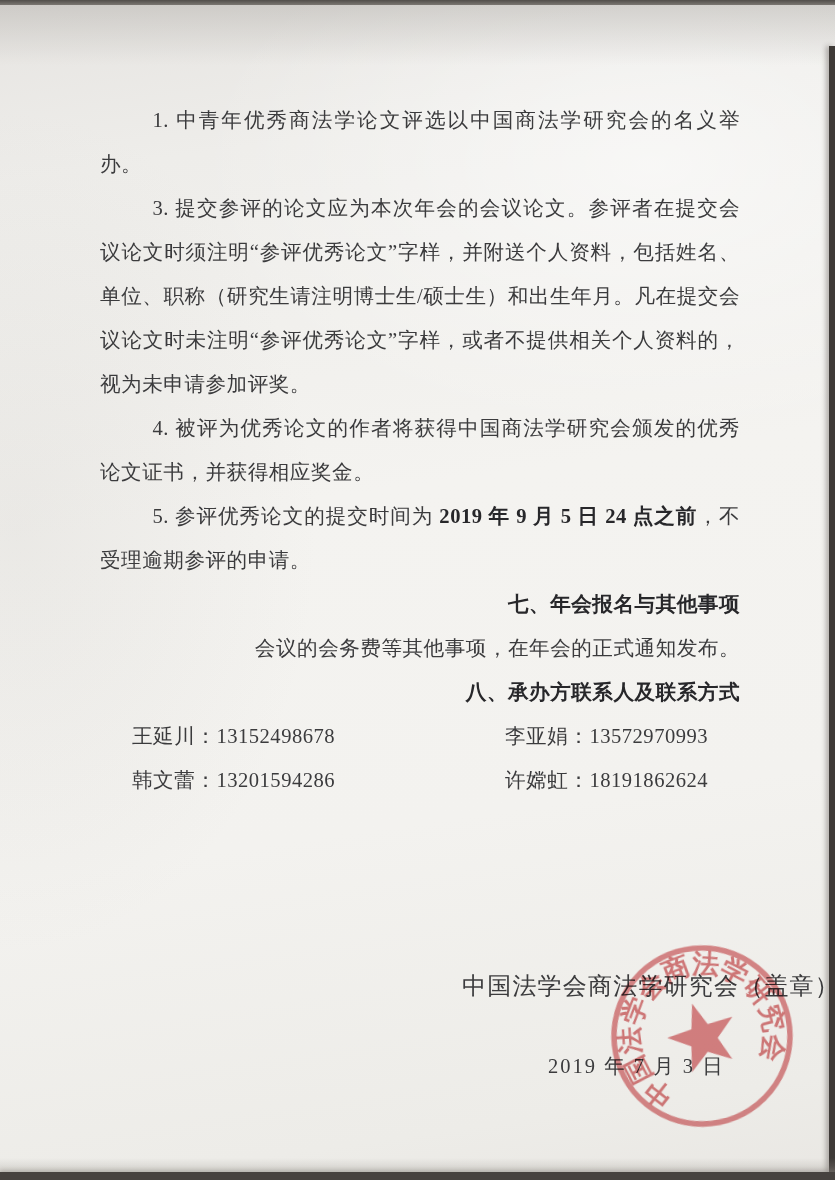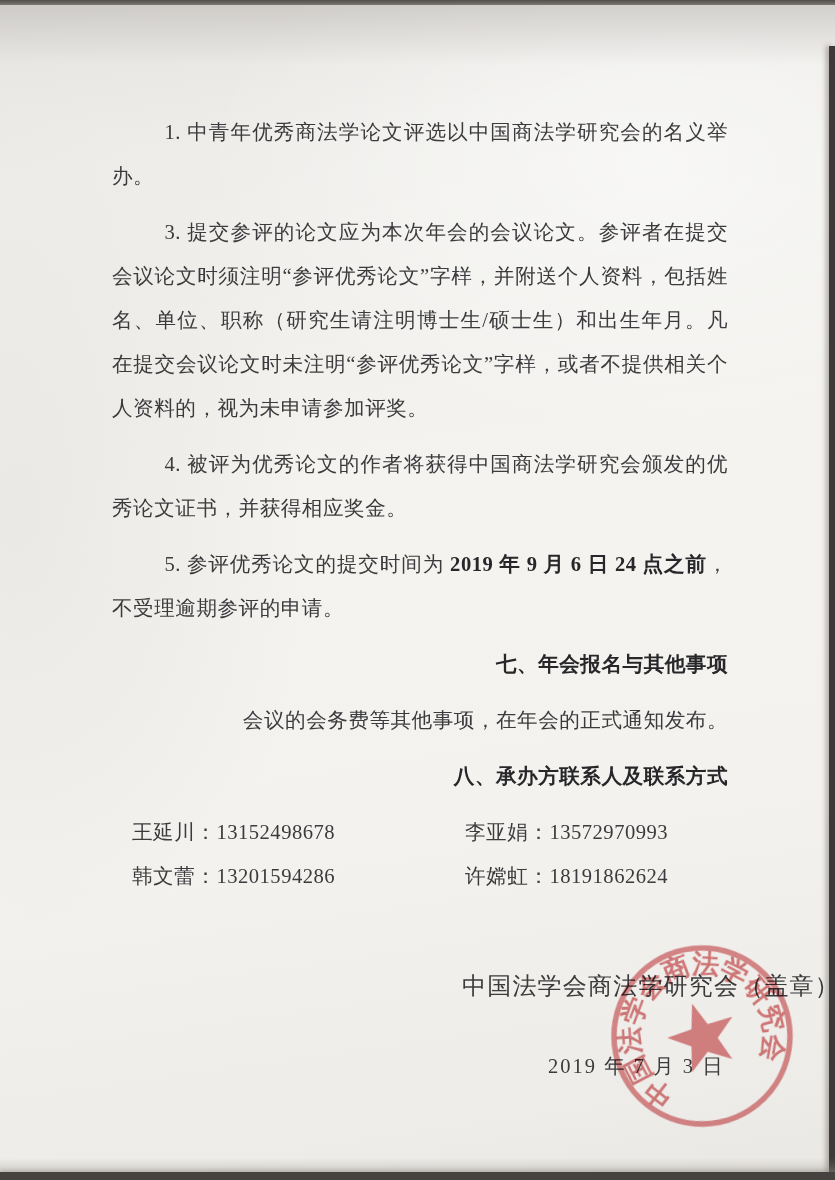--- a/index.html
+++ b/index.html
@@ -21,27 +21,27 @@
   .edge-bottom{position:absolute;bottom:0;left:0;right:0;height:8px;background:#46423f;
     box-shadow:0 -2px 4px rgba(120,115,110,.35);}
   .edge-bottom-shadow{position:absolute;bottom:8px;left:0;right:0;height:14px;
     background:linear-gradient(0deg,rgba(160,156,150,.35),rgba(160,156,150,0));}
 
   .content{
     position:absolute;left:100px;top:98px;width:640px;
     font-size:20.6px;line-height:44px;letter-spacing:.5px;
     text-align:justify;
   }
-  .content p{margin:12px;}
+  .content p{margin:0;}
   .indent{text-indent:2.55em;}
   b,.bold{font-weight:bold;color:#27272a;}
   .h7{font-weight:bold;color:#27272a;margin-left:58px;text-align:right;}
   .p7{margin-left:45px;text-align:right;}
   .h8{font-weight:bold;color:#27272a;margin-left:37px;text-align:right;}
-  .contact-row{display:flex;margin-left:32px;text-align:left;}
+  .contact-row{display:flex;margin-left:32px;text-align:left;gap:40px;}
   .contact-cell-left{width:333px;flex:0 0 333px;}
   .contact-cell-right{flex:1;font-family:Liberation Serif, serif;}
 
   .sign-org{position:absolute;left:422px;top:970px;font-size:24px;letter-spacing:1.2px;white-space:nowrap;margin-left:40px;}
   .sign-date{position:absolute;left:548px;top:1016px;font-size:20.5px;letter-spacing:2px;white-space:nowrap;margin-top:36px;}
 
   .seal{
     position:absolute;left:596px;top:930px;width:212px;height:212px;
     mix-blend-mode:multiply;opacity:.82;
     transform:rotate(-6deg);
@@ -57,21 +57,21 @@
   <div class="edge-top"></div>
   <div class="edge-top-shadow"></div>
   <div class="edge-right"></div>
   <div class="edge-bottom-shadow"></div>
   <div class="edge-bottom"></div>
 
   <div class="content">
     <p class="indent"><span>1. 中青年优秀商法学论文评选以中国商法学研究会的名义举办。</span></p>
     <p class="indent"><span>3. 提交参评的论文应为本次年会的会议论文。参评者在提交会议论文时须注明“参评优秀论文”字样，并附送个人资料，包括姓名、单位、职称（研究生请注明博士生/硕士生）和出生年月。凡在提交会议论文时未注明“参评优秀论文”字样，或者不提供相关个人资料的，视为未申请参加评奖。</span></p>
     <p class="indent"><span>4. 被评为优秀论文的作者将获得中国商法学研究会颁发的优秀论文证书，并获得相应奖金。</span></p>
-    <p class="indent"><span>5. 参评优秀论文的提交时间为 </span><b>2019 年 9 月 6 日 24 点之前</b><span>，不受理逾期参评的申请。</span></p>
+    <p class="indent"><span>5. 参评优秀论文的提交时间为 </span><b>2019 年 9 月 5 日 24 点之前</b><span>，不受理逾期参评的申请。</span></p>
 
     <p class="h7">七、年会报名与其他事项</p>
     <p class="p7">会议的会务费等其他事项，在年会的正式通知发布。</p>
     <p class="h8">八、承办方联系人及联系方式</p>
 
     <div class="contact-row">
       <span class="contact-cell-left">王延川：13152498678</span>
       <span class="contact-cell-right">李亚娟：13572970993</span>
     </div>
     <div class="contact-row">

